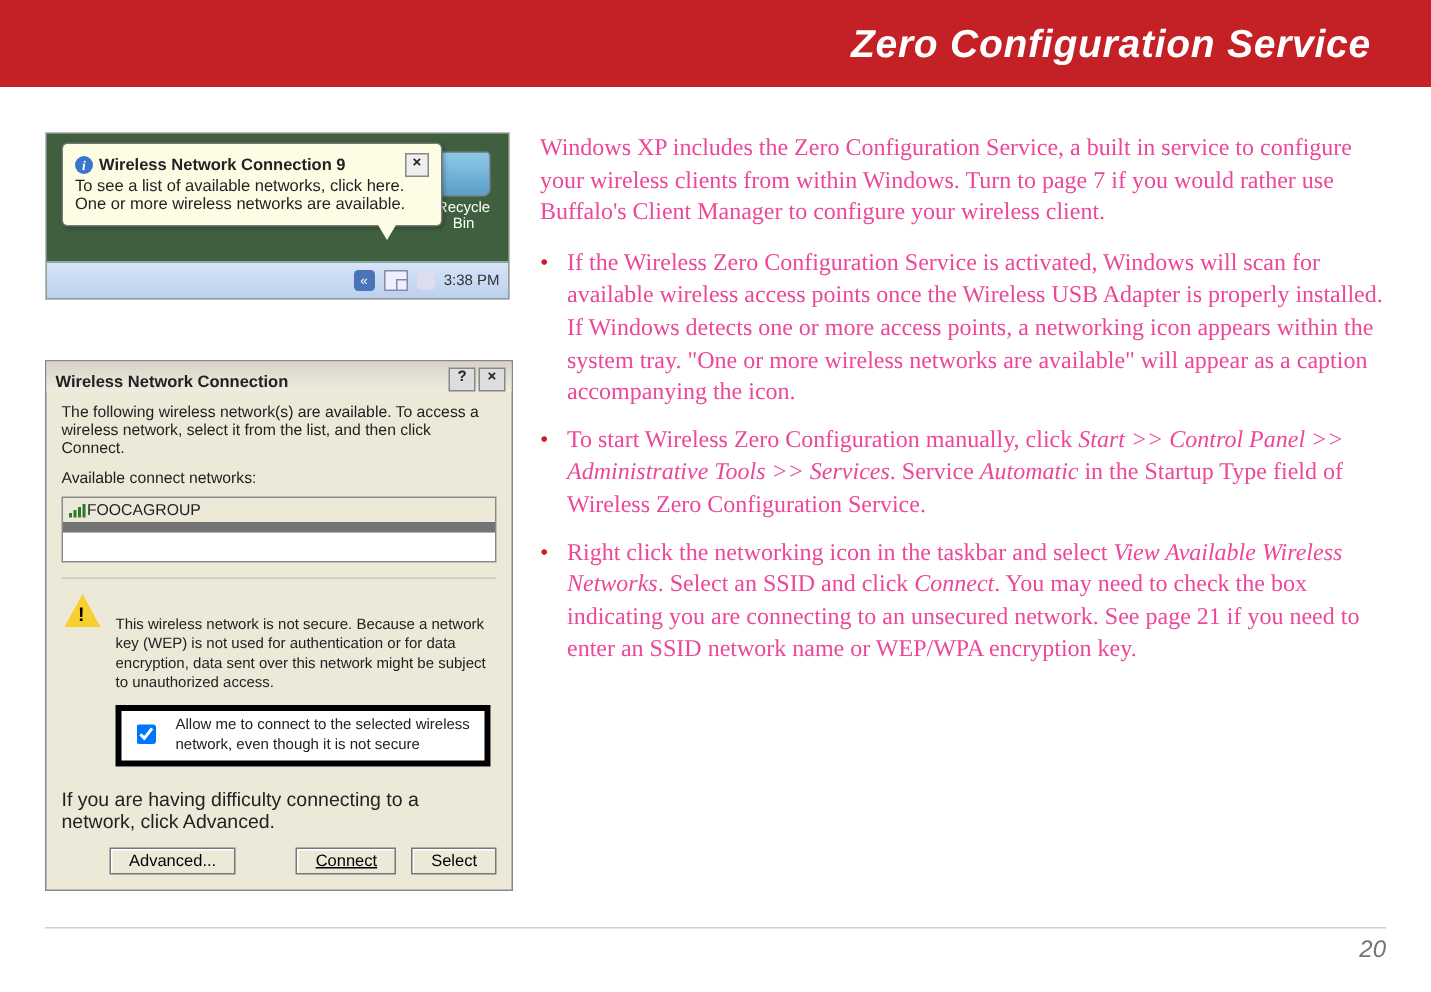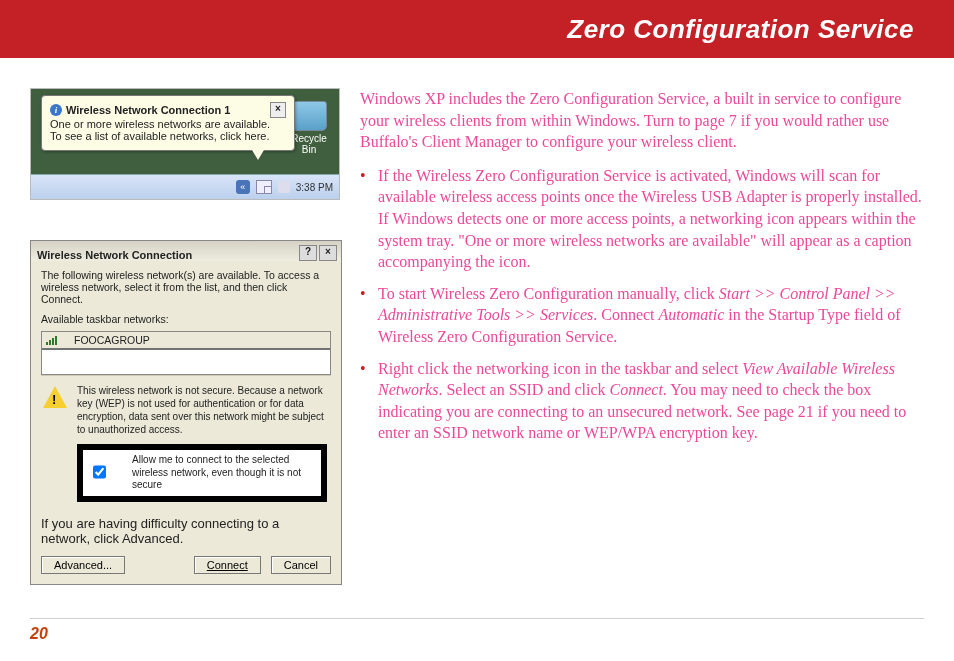--- a/index.html
+++ b/index.html
@@ -220,88 +220,90 @@
     background: #fff;
     border: 1px solid #888;
     height: 42px;
     position: relative;
   }
   .netlist .row {
     background: #ece9d8;
     padding: 2px 4px;
     display: flex;
     align-items: center;
-    gap: 16px;
-    border-bottom: 2px solid #737373;
+    gap: 0;
+    border-bottom: 7px solid #737373;
   }
   .sigicon {
     width: 12px; height: 10px;
     display: inline-block;
     position: relative;
   }
   .sigicon span {
     position:absolute;bottom:0;width:2px;background:#2a7a2a;
   }
   .sigicon span:nth-child(1){left:0;height:3px}
   .sigicon span:nth-child(2){left:3px;height:5px}
   .sigicon span:nth-child(3){left:6px;height:7px}
   .sigicon span:nth-child(4){left:9px;height:9px}
   .warnbox {
+    margin-top: 10px;
     border-top: 1px solid #cfcab6;
-    padding: 8px 4px 4px 36px;
+    padding: 24px 4px 4px 36px;
     position: relative;
     line-height: 1.3;
     font-size: 10px;
   }
   .warn-icon {
     position: absolute;
     left: 2px; top: 10px;
     width: 0; height: 0;
     border-left: 12px solid transparent;
     border-right: 12px solid transparent;
     border-bottom: 22px solid #f7cf2e;
   }
   .warn-icon::after{
     content:"!";
     position:absolute; left:-3px; top:6px;
     color:#000; font-weight:bold; font-size:13px;
   }
   .chkrow {
     margin-top: 8px;
     background: #fff;
-    border: 6px solid #000000;
+    border: 4px solid #000000;
     padding: 4px 6px;
     display: flex;
-    gap: 23px;
+    gap: 10px;
     font-size: 10px;
     line-height: 1.25;
   }
   .chkrow input { margin-top: 1px; flex:0 0 auto; }
   .advline { margin-top: 10px; font-size: 13px; }
   .btnrow {
     margin-top: 10px;
     display: flex;
     align-items: center;
     gap: 10px;
+    margin-left: 32px;
   }
   .xp-btn {
     font-family: Tahoma, sans-serif;
     font-size: 11px;
     padding: 2px 12px;
     border: 1px solid #777;
     background: #ece9d8;
     box-shadow: inset 1px 1px 0 #fff;
   }
 
   .page-footer {
-    text-align: left;
-    color: #c2410c;
+    text-align: right;
+    color: #737373;
     font-family: "Trebuchet MS", Arial, sans-serif;
     font-style: italic;
-    font-weight: 700;
+    font-weight: 400;
     font-size: 16px;
     border-top: 1px solid #d0d0d0;
     margin: 0 30px;
     padding-top: 6px;
   }
 </style>
 </head>
 <body>
 
 <div class="header-band">
@@ -313,45 +315,45 @@
   <div class="left-col">
 
     <div class="shot1">
       <div class="recycle">
         <div class="bin"></div>
         <div>Recycle Bin</div>
       </div>
       <div class="balloon">
         <div class="titlebar">
           <span class="info-icon">i</span>
-          <span>Wireless Network Connection 1</span>
+          <span>Wireless Network Connection 9</span>
           <span class="close">×</span>
         </div>
+        <div>To see a list of available networks, click here.</div>
         <div>One or more wireless networks are available.</div>
-        <div>To see a list of available networks, click here.</div>
         <div class="pointer"></div>
       </div>
       <div class="taskbar">
         <span class="tray-chevron">«</span>
         <span class="tray-net"></span>
         <span class="tray-vol"></span>
         <span>3:38 PM</span>
       </div>
     </div>
 
     <div class="shot2">
       <div class="dlg-title">
         <span>Wireless Network Connection</span>
         <span class="spacer"></span>
         <span class="winbtn">?</span>
         <span class="winbtn">×</span>
       </div>
       <div class="dlg-body">
         <div>The following wireless network(s) are available. To access a wireless network, select it from the list, and then click Connect.</div>
-        <div style="margin-top:8px">Available taskbar networks:</div>
+        <div style="margin-top:8px">Available connect networks:</div>
         <div class="netlist">
           <div class="row">
             <span class="sigicon">
                 <span></span>
                 <span></span>
                 <span></span>
                 <span></span>
               </span>
             <span>FOOCAGROUP</span>
           </div>
@@ -362,33 +364,33 @@
           <div class="chkrow">
             <input type="checkbox" checked="" style="">
             <span>Allow me to connect to the selected wireless network, even though it is not secure</span>
           </div>
         </div>
         <div class="advline">If you are having difficulty connecting to a network, click Advanced.</div>
         <div class="btnrow">
           <button class="xp-btn">Advanced...</button>
           <span style="flex:1"></span>
           <button class="xp-btn" style="text-decoration:underline">Connect</button>
-          <button class="xp-btn">Cancel</button>
+          <button class="xp-btn">Select</button>
         </div>
       </div>
     </div>
 
   </div>
 
   <div class="right-col">
     <p>Windows XP includes the Zero Configuration Service, a built in service to configure your wireless clients from within Windows.  Turn to page 7 if you would rather use Buffalo's Client Manager to configure your wireless client.</p>
     <ul>
       <li>If the Wireless Zero Configuration Service is activated, Windows will scan for available wireless access points once the Wireless USB Adapter is properly installed.  If Windows detects one or more access points, a networking icon appears within the system tray.  "One or more wireless networks are available" will appear as a caption accompanying the icon.</li>
       <li>
-        <span>To start Wireless Zero Configuration manually, click </span><span class="italic">Start &gt;&gt; Control Panel &gt;&gt; Administrative Tools &gt;&gt; Services</span><span>. Connect </span><span class="italic">Automatic</span><span> in the Startup Type field of Wireless Zero Configuration Service.</span>
+        <span>To start Wireless Zero Configuration manually, click </span><span class="italic">Start &gt;&gt; Control Panel &gt;&gt; Administrative Tools &gt;&gt; Services</span><span>. Service </span><span class="italic">Automatic</span><span> in the Startup Type field of Wireless Zero Configuration Service.</span>
       </li>
       <li>
         <span>Right click the networking icon in the taskbar and select </span><span class="italic">View Available Wireless Networks</span><span>.  Select an SSID and click </span><span class="italic">Connect</span><span>.  You may need to check the box indicating you are connecting to an unsecured network.  See page 21 if you need to enter an SSID network name or WEP/WPA encryption key.</span>
       </li>
     </ul>
   </div>
 
 </div>
 
 <div class="page-footer">

